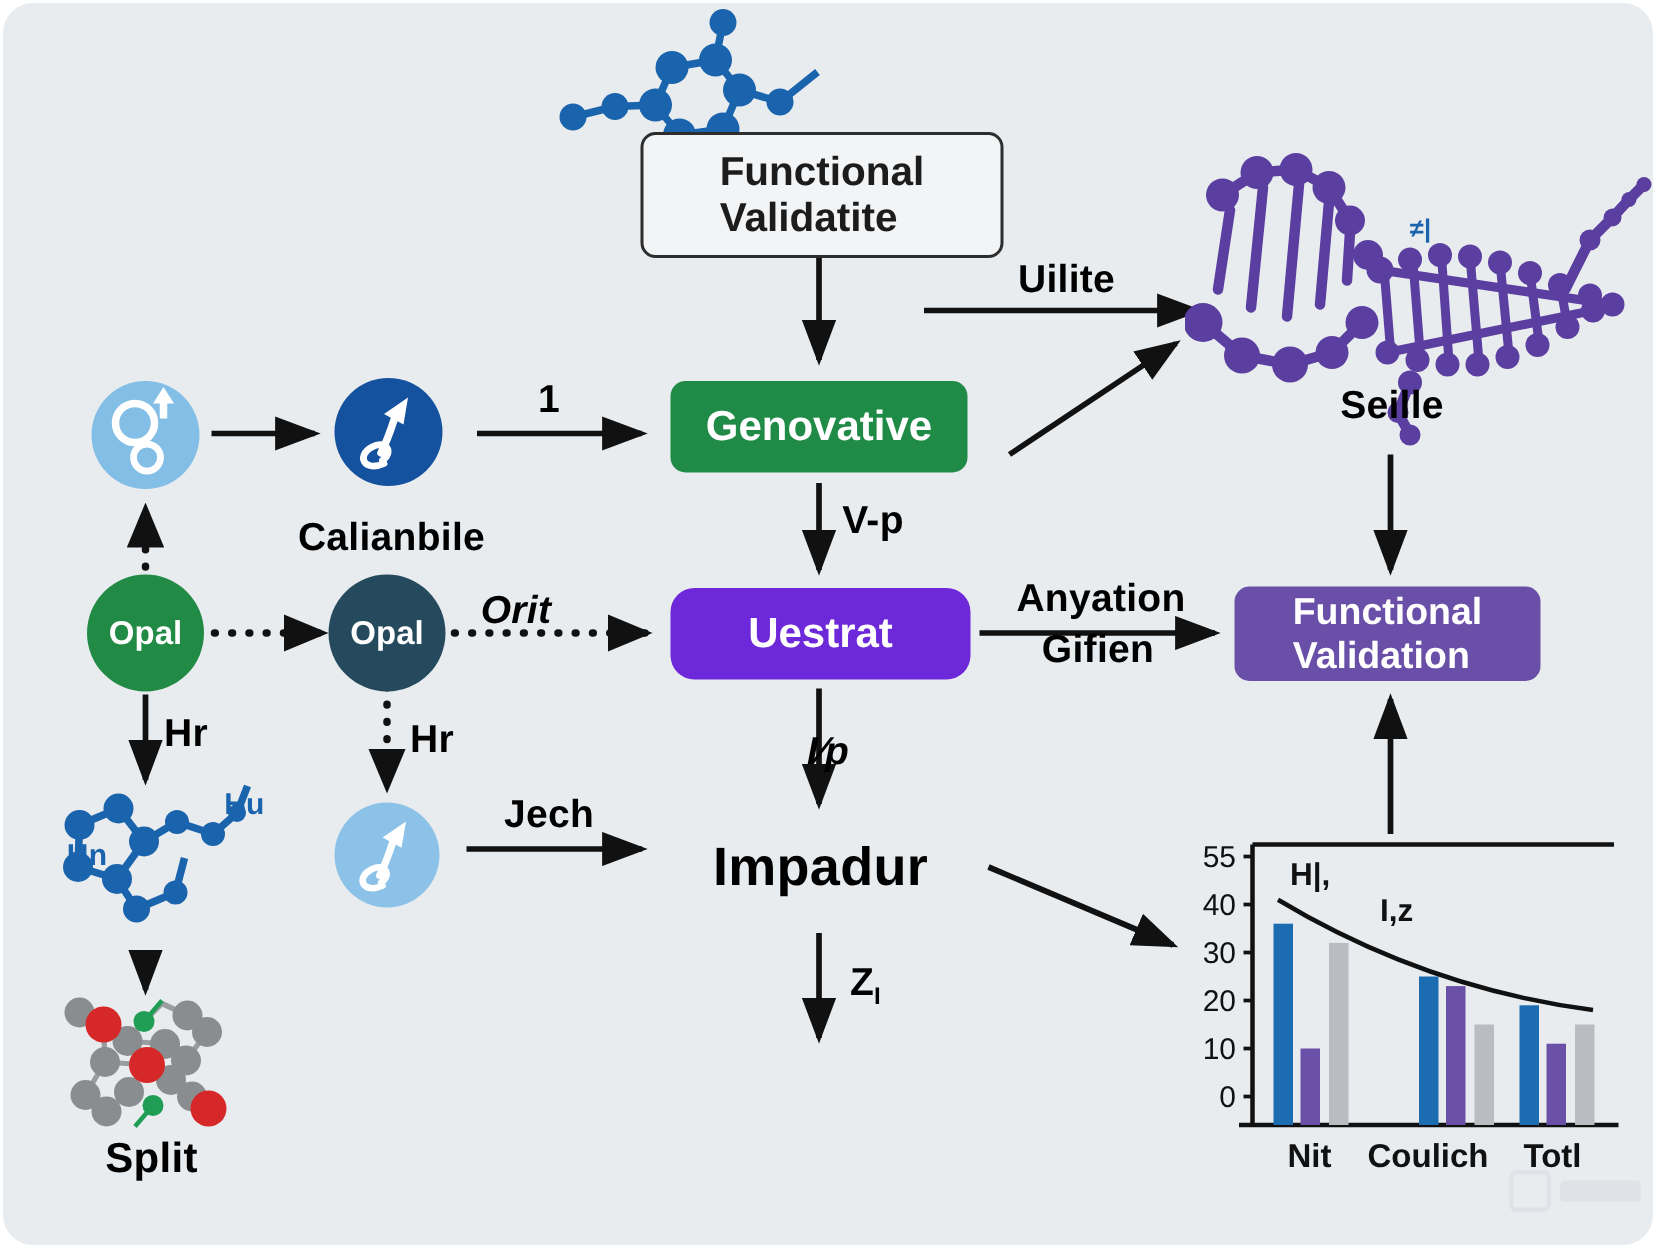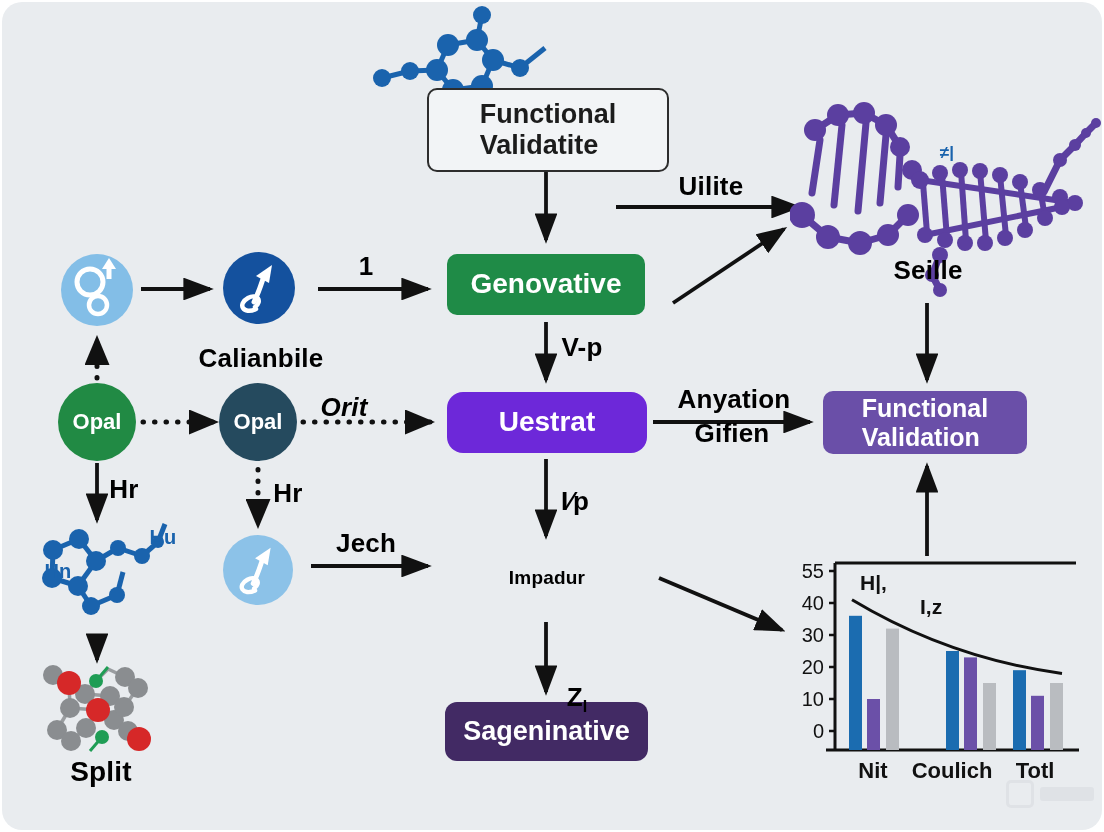--- a/index.html
+++ b/index.html
@@ -261,23 +261,20 @@
     <span>Uestrat</span>
   </div>
 
   <div class="box" style="left:823px;top:391px;width:204px;height:63px;background:#6a4fa8;border-radius:10px;font-size:25px;">
     <div>
         <div>Functional</div>
          <div>Validation</div>
       </div>
   </div>
 
-  <div class="box" style="left:445px;top:702px;width:203px;height:59px;background:#422a64;border-radius:12px;font-size:27px;">
-    <span>Sageninative</span>
-  </div>
 
   <div class="circle" style="left:61px;top:254px;width:72px;height:72px;background:#83bee7;">
     <svg width="72" height="72" viewBox="0 0 72 72">
       <circle cx="29" cy="28" r="13" fill="none" stroke="#fff" stroke-width="5"></circle>
       <circle cx="37" cy="51" r="9" fill="none" stroke="#fff" stroke-width="4.5"></circle>
       <line x1="48" y1="25" x2="48" y2="13" stroke="#fff" stroke-width="5"></line>
       <polygon points="41,15 55,15 48,4" fill="#fff"></polygon>
     </svg>
   </div>
 
@@ -306,26 +303,26 @@
   </div>
 
   <div class="lbl" style="left:711px;top:186px;">Uilite</div>
   <div class="lbl" style="left:928px;top:270px;">Seille</div>
   <div class="lbl" style="left:366px;top:266px;">1</div>
   <div class="lbl" style="left:261px;top:358px;">Calianbile</div>
   <div class="lbl" style="left:344px;top:407px;font-style:italic;">Orit</div>
   <div class="lbl" style="left:582px;top:347px;">V-p</div>
   <div class="lbl" style="left:734px;top:399px;">Anyation</div>
   <div class="lbl" style="left:732px;top:433px;">Gifien</div>
-  <div class="lbl" style="left:575px;top:501px;">I⁄p</div>
+  <div class="lbl" style="left:552px;top:501px;font-style:italic;">I⁄p</div>
   <div class="lbl" style="left:124px;top:489px;">Hr</div>
   <div class="lbl" style="left:288px;top:493px;">Hr</div>
   <div class="lbl" style="left:366px;top:543px;">Jech</div>
-  <div class="lbl" style="left:547px;top:578px;font-size:19px;">Impadur</div>
-  <div class="lbl" style="left:577px;top:657px;margin-top:42px;">
+  <div class="lbl" style="left:547px;top:578px;font-size:36px;">Impadur</div>
+  <div class="lbl" style="left:577px;top:657px;">
     <span>Z</span><sub>I</sub>
   </div>
   <div class="lbl" style="left:101px;top:772px;font-size:28px;">Split</div>
   <div class="lbl blue" style="left:58px;top:523px;margin-top:48px;">Hn</div>
   <div class="lbl blue" style="left:163px;top:537px;">Ьu</div>
   <div class="lbl blue" style="left:947px;top:153px;font-size:17px;">≠|</div>
 
   <svg id="chart-svg" class="abs" style="left:780px;top:552px;" width="324" height="240" viewBox="0 0 324 240">
       <line x1="55" y1="11" x2="296" y2="11" stroke="#111" stroke-width="3"></line>
       <line x1="55" y1="11" x2="55" y2="198" stroke="#111" stroke-width="3"></line>

